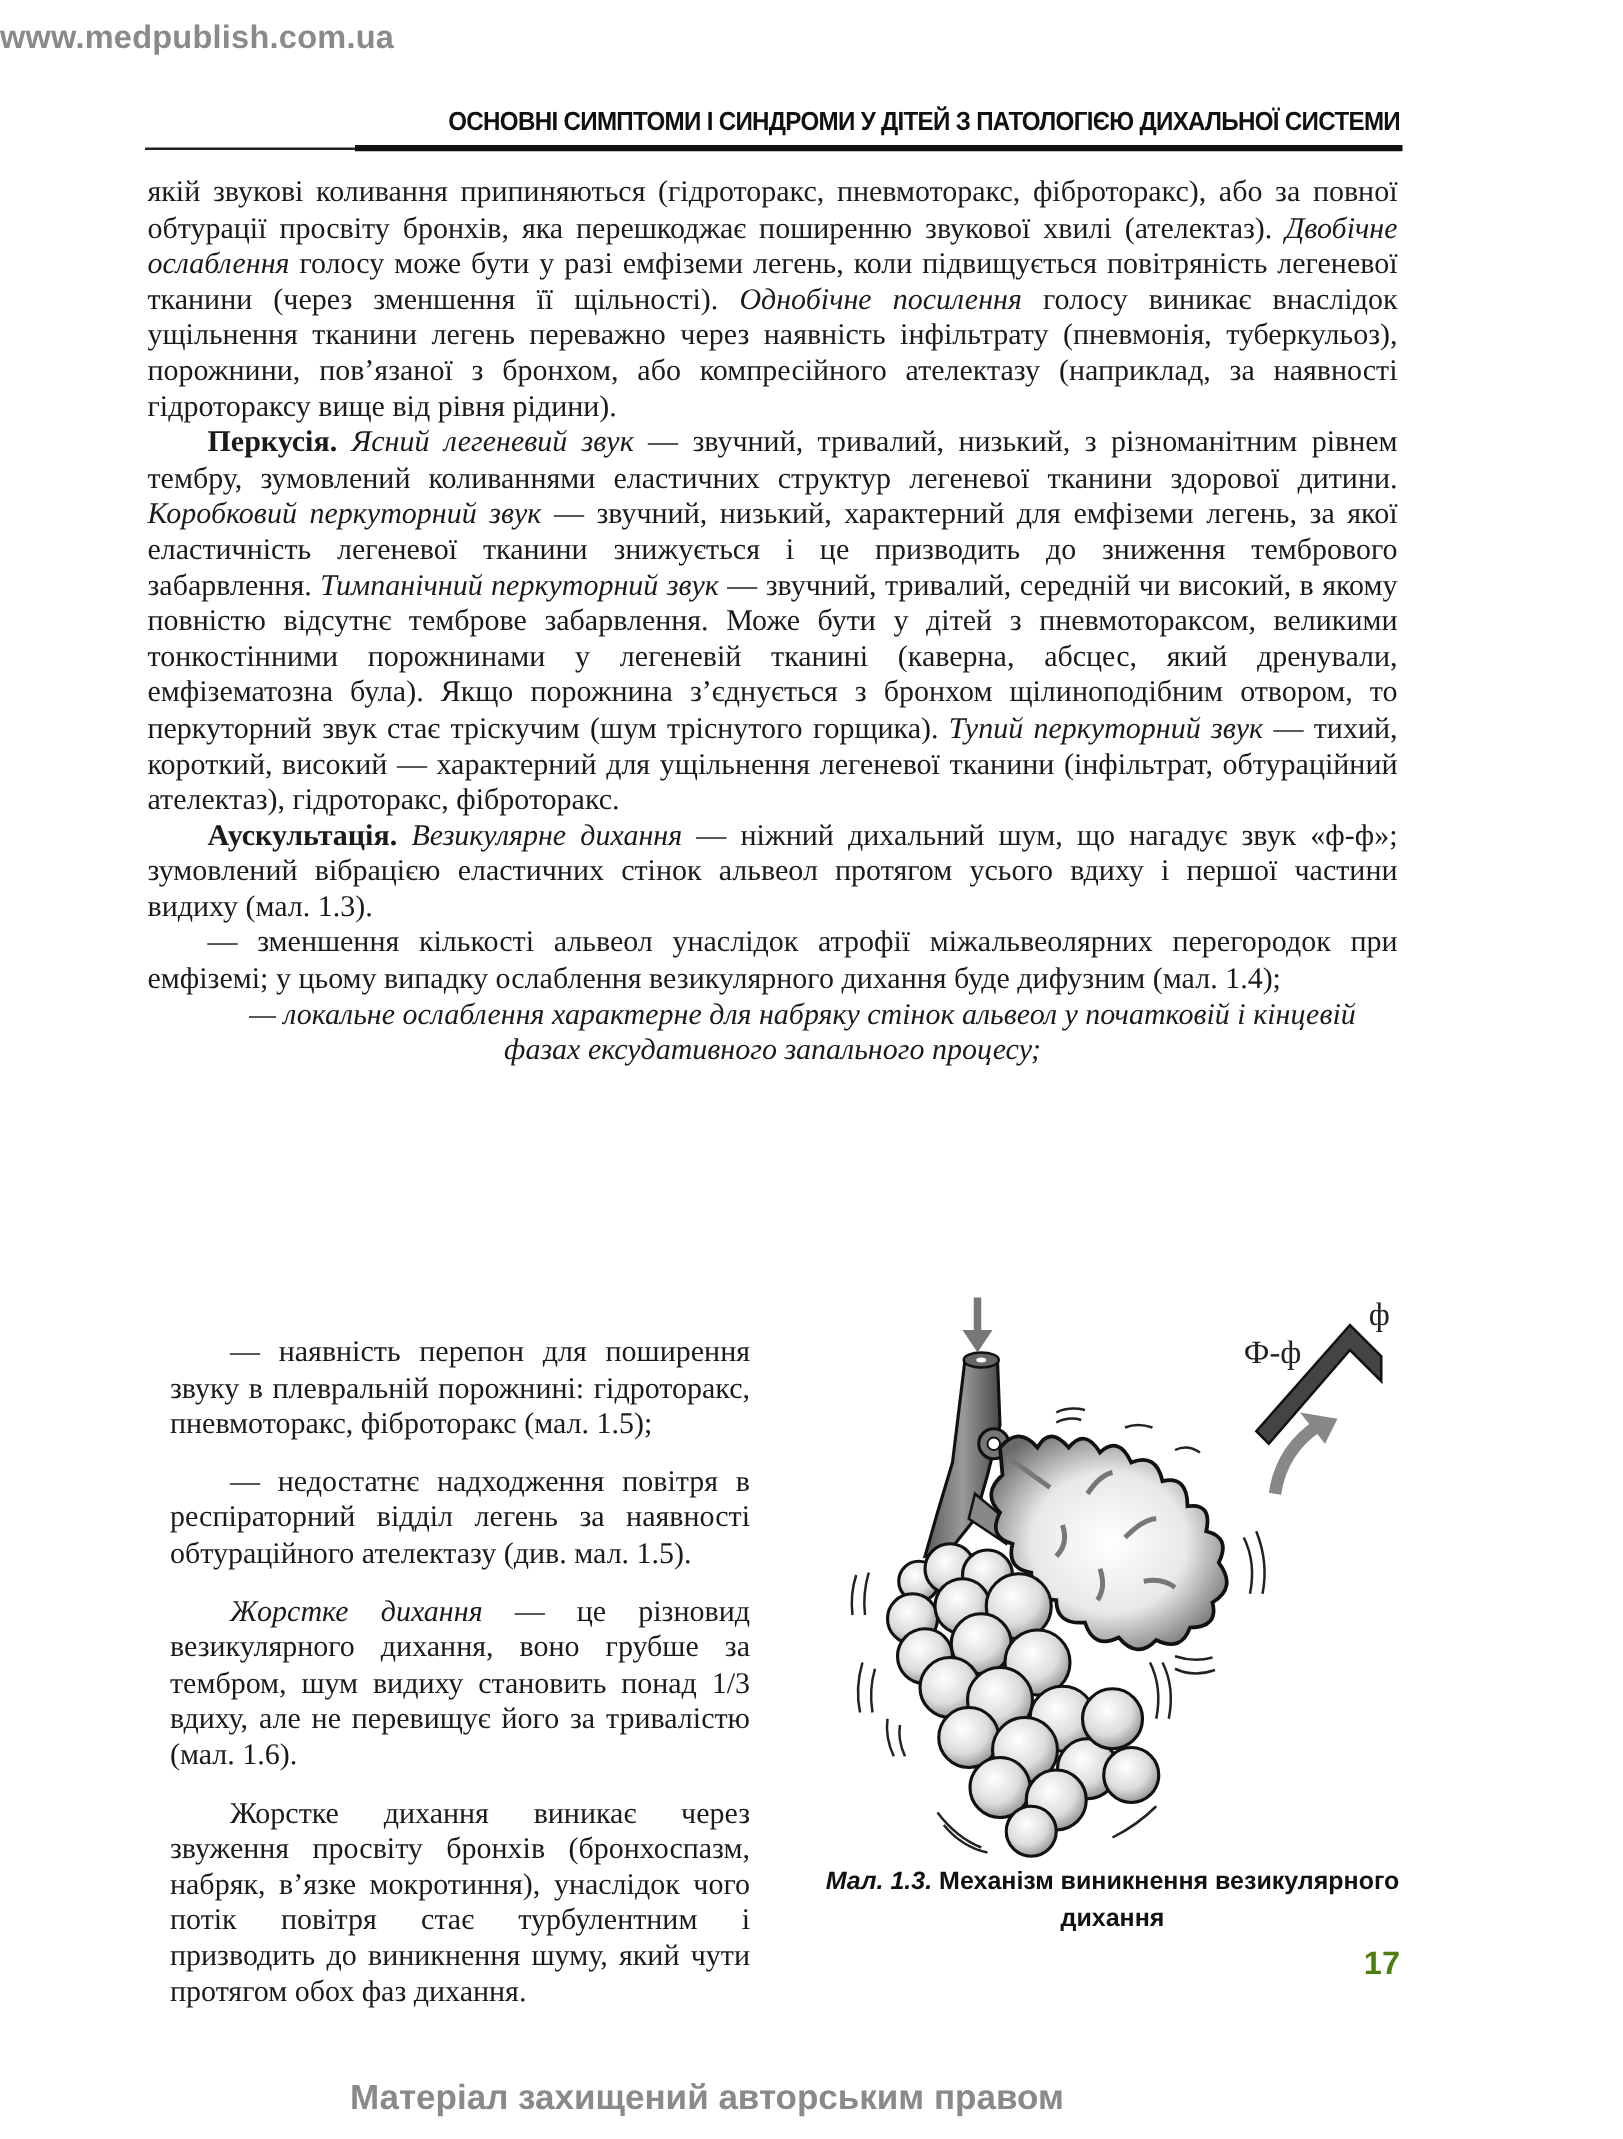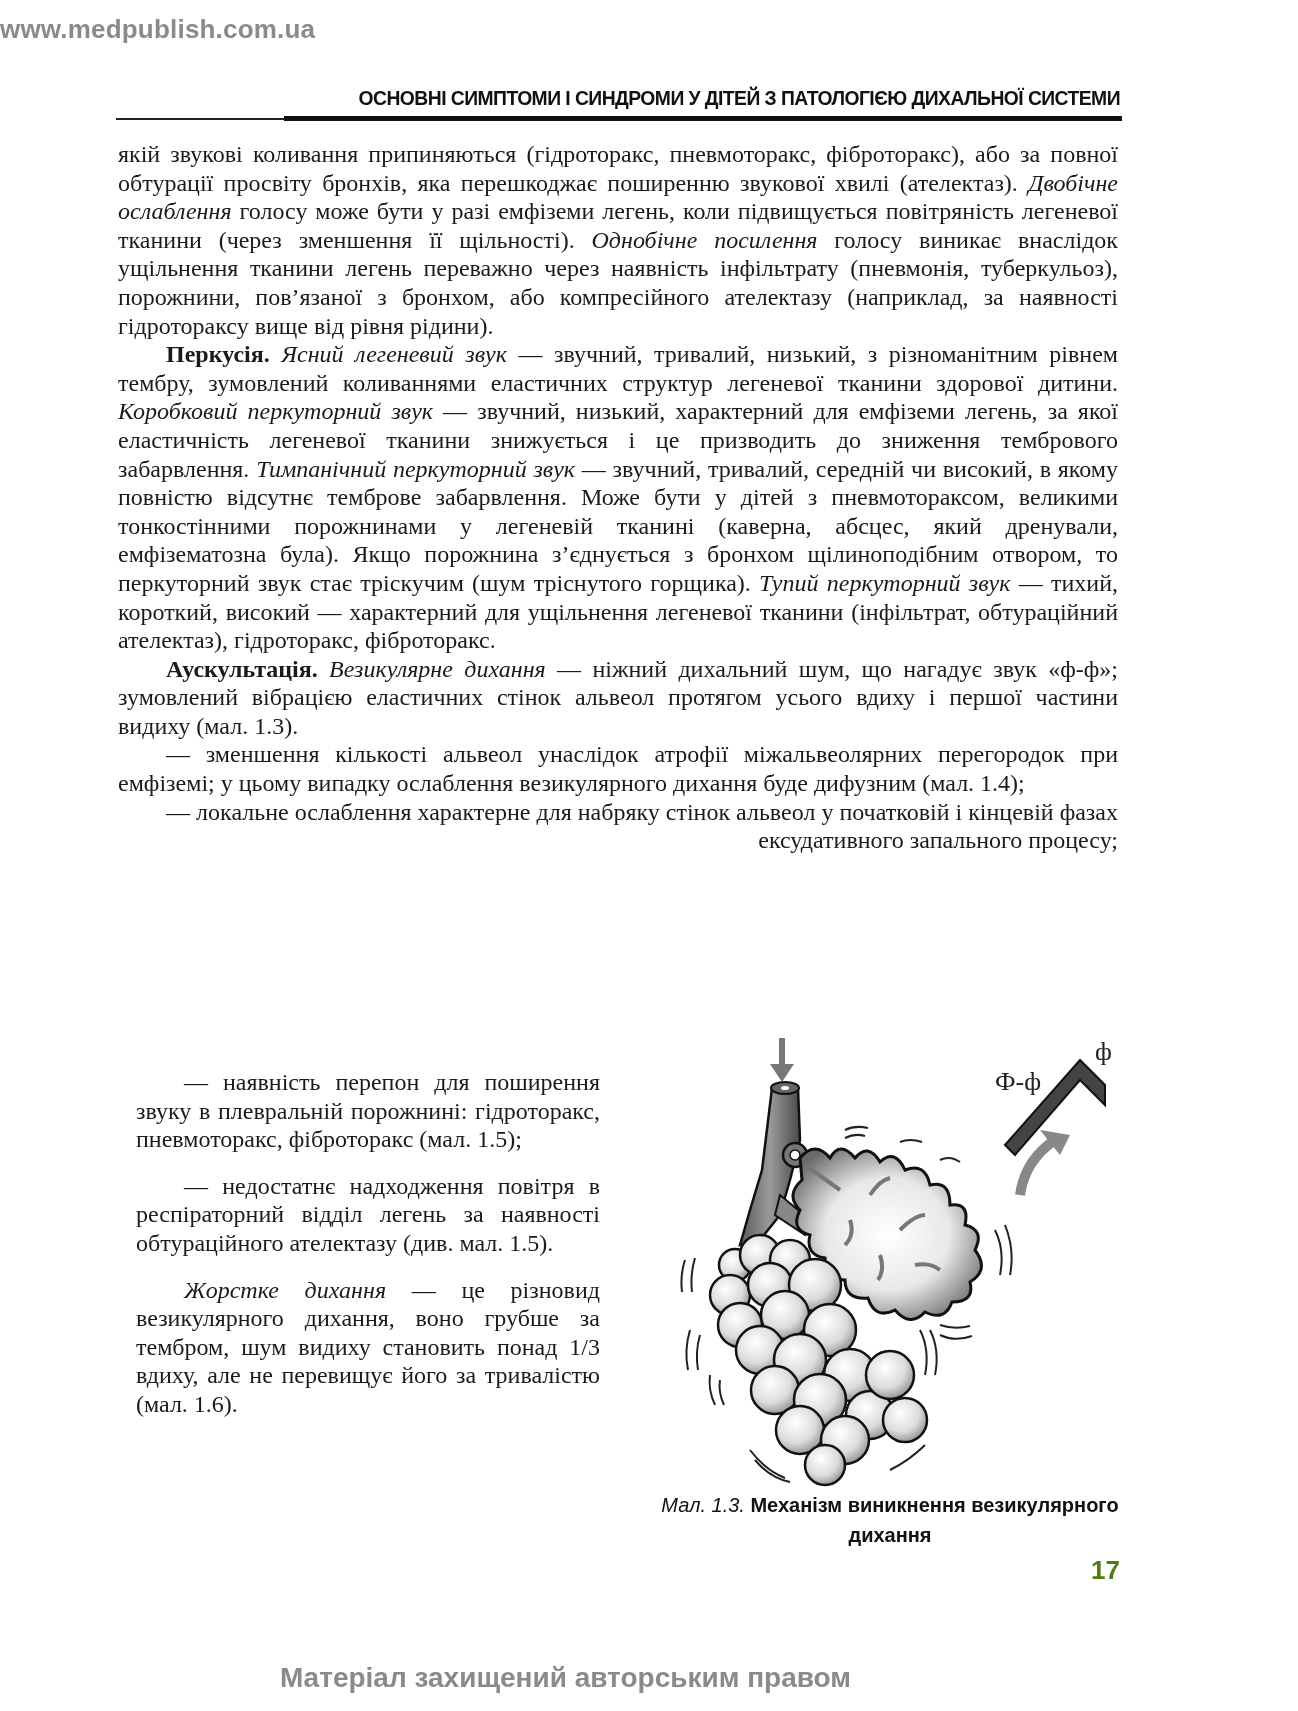--- a/index.html
+++ b/index.html
@@ -33,21 +33,21 @@
     color: #1a1a1a; text-align: justify;
   }
   .col-text p { margin: 18px; }
 
   .figure { position: absolute; left: 640px; top: 1030px; width: 480px; height: 460px; }
   .caption {
     position: absolute; left: 660px; top: 1490px; width: 460px; text-align: center;
     font-family: "Liberation Sans", sans-serif; font-size: 20px; font-weight: bold; line-height: 30px;
     color: #111;
   }
-  .caption .cap-label { font-style: italic; font-weight: normal; }
+  .caption .cap-label { font-style: italic; font-weight: bold; }
   .page-num {
     position: absolute; top: 1555px; right: 178px;
     font-family: "Liberation Sans", sans-serif; font-size: 26px; font-weight: bold; color: #4d7c0f;
   }
   .watermark-bottom {
     position: absolute; top: 1662px; left: 0; width: 1131px; text-align: center;
     font-family: "Liberation Sans", sans-serif; font-size: 28px; font-weight: bold; color: #8a8a8a;
   }
   .fig-label { font-family: "Liberation Serif", serif; font-size: 26px; fill: #222; }
 </style>
@@ -64,29 +64,30 @@
   <p>
     <span>якій звукові коливання припиняються (гідроторакс, пневмоторакс, фіброторакс), або за повної обтурації просвіту бронхів, яка перешкоджає поширенню звукової хвилі (ателектаз). </span><span class="it">Двобічне ослаблення</span><span> голосу може бути у разі емфіземи легень, коли підвищується повітряність легеневої тканини (через зменшення її щільності). </span><span class="it">Однобічне посилення</span><span> голосу виникає внаслідок ущільнення тканини легень переважно через наявність інфільтрату (пневмонія, туберкульоз), порожнини, пов’язаної з бронхом, або компресійного ателектазу (наприклад, за наявності гідротораксу вище від рівня рідини).</span>
   </p>
   <p class="indent">
     <span class="bd">Перкусія.</span><span class="it"> Ясний легеневий звук</span><span> — звучний, тривалий, низький, з різноманітним рівнем тембру, зумовлений коливаннями еластичних структур легеневої тканини здорової дитини. </span><span class="it">Коробковий перкуторний звук</span><span> — звучний, низький, характерний для емфіземи легень, за якої еластичність легеневої тканини знижується і це призводить до зниження тембрового забарвлення. </span><span class="it">Тимпанічний перкуторний звук</span><span> — звучний, тривалий, середній чи високий, в якому повністю відсутнє темброве забарвлення. Може бути у дітей з пневмотораксом, великими тонкостінними порожнинами у легеневій тканині (каверна, абсцес, який дренували, емфізематозна була). Якщо порожнина з’єднується з бронхом щілиноподібним отвором, то перкуторний звук стає тріскучим (шум тріснутого горщика). </span><span class="it">Тупий перкуторний звук</span><span> — тихий, короткий, високий — характерний для ущільнення легеневої тканини (інфільтрат, обтураційний ателектаз), гідроторакс, фіброторакс.</span>
   </p>
   <p class="indent">
     <span class="bd">Аускультація.</span><span class="it"> Везикулярне дихання</span><span> — ніжний дихальний шум, що нагадує звук «ф-ф»; зумовлений вібрацією еластичних стінок альвеол протягом усього вдиху і першої частини видиху (мал. 1.3).</span>
   </p>
   <p class="indent">— зменшення кількості альвеол унаслідок атрофії міжальвеолярних перегородок при емфіземі; у цьому випадку ослаблення везикулярного дихання буде дифузним (мал. 1.4);</p>
-  <p class="indent" style="text-align:right;">— локальне ослаблення характерне для набряку стінок альвеол у початковій і кінцевій фазах ексудативного запального процесу;</p>
+  <p class="indent" style="text-align:center;font-style:italic;">— локальне ослаблення характерне для набряку стінок альвеол у початковій і кінцевій фазах ексудативного запального процесу;</p>
 </div>
 
 <div class="col-text" style="top:1050px;">
   <p class="indent">— наявність перепон для поширення звуку в плевральній порожнині: гідроторакс, пневмоторакс, фіброторакс (мал. 1.5);</p>
   <p class="indent">— недостатнє надходження повітря в респіраторний відділ легень за наявності обтураційного ателектазу (див. мал. 1.5).</p>
   <p class="indent">
     <span class="it">Жорстке дихання</span><span> — це різновид везикулярного дихання, воно грубше за тембром, шум видиху становить понад 1/3 вдиху, але не перевищує його за тривалістю (мал. 1.6).</span>
   </p>
+  <p class="indent">Жорстке дихання виникає через звуження просвіту бронхів (бронхоспазм, набряк, в’язке мокротиння), унаслідок чого потік повітря стає турбулентним і призводить до виникнення шуму, який чути протягом обох фаз дихання.</p>
 </div>
 
 <div class="figure">
   <svg width="480" height="460" viewBox="0 0 480 460">
     <defs>
       <radialGradient id="ball" cx="40%" cy="35%" r="70%">
         <stop offset="0%" stop-color="#ffffff"></stop>
         <stop offset="60%" stop-color="#dcdcdc"></stop>
         <stop offset="100%" stop-color="#8c8c8c"></stop>
       </radialGradient>

